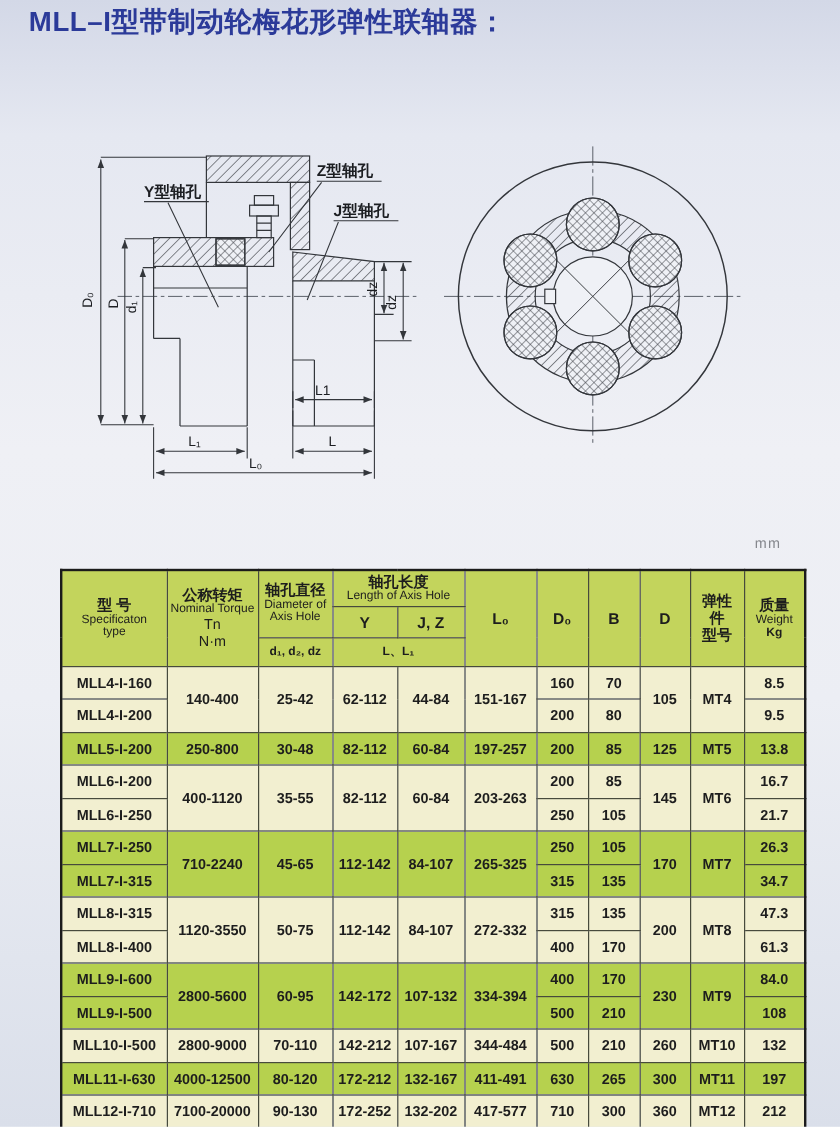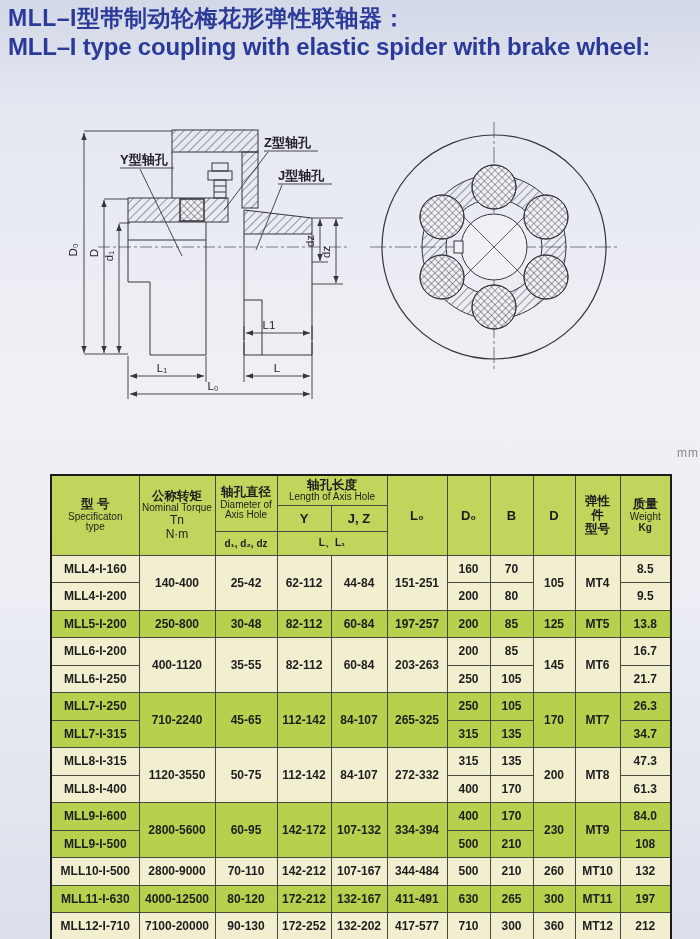--- a/index.html
+++ b/index.html
@@ -2,29 +2,29 @@
 <html><head>
 <meta charset="utf-8">
 <style>
   html,body{margin:0;padding:0;}
   .page{
     position:relative;width:700px;height:939px;overflow:hidden;
     background:linear-gradient(180deg,#d3d8e7 0%,#e5e8f1 12%,#eff0f5 40%,#eceef4 62%,#e1e5ee 85%,#dadfea 100%);
     font-family:"Liberation Sans","DejaVu Sans",sans-serif;
   }
   
-  .title{position:absolute;left:8px;top:4px;color:#2b3a99;font-weight:bold;}
+  .title{position:absolute;left:24px;top:4px;color:#2b3a99;font-weight:bold;}
   .title .zh{font-size:23px;line-height:1.28;letter-spacing:.5px;}
   .title .en{font-size:24px;line-height:1.2;letter-spacing:-.2px;}
   
   svg.draw{position:absolute;left:0;top:80px;width:700px;height:380px;}
   svg.draw text{fill:#1c1e22;}
   .callout{font-size:13px;font-weight:bold;}
   .dimlab{font-size:11.5px;}
-  .mm-label{position:absolute;left:629px;top:446px;font-size:12px;color:#85878d;letter-spacing:1px;margin-left:48px;}
+  .mm-label{position:absolute;left:629px;top:446px;font-size:12px;color:#85878d;letter-spacing:1px;}
   
   table.spec{
     position:absolute;left:50px;top:474px;width:620px;
     border-collapse:collapse;table-layout:fixed;
     border:2px solid #1b1b1b;
   }
   table.spec th,table.spec td{
     border:1px solid #474a3c;text-align:center;vertical-align:middle;
     padding:0;color:#1d1d1d;overflow:hidden;
   }
@@ -39,21 +39,20 @@
   .h-big{font-size:13px;font-weight:bold;}
   .h-sub{font-size:10px;font-weight:bold;}
 </style>
 </head>
 <body>
 
 <div class="page">
 
   <div class="title">
     <div class="zh">MLL–I型带制动轮梅花形弹性联轴器：</div>
-    <div class="en">MLL–I type coupling with elastic spider with brake wheel:</div>
   </div>
 
   <svg class="draw" viewBox="0 80 700 380">
     <defs>
       <pattern id="hatch" width="6" height="6" patternUnits="userSpaceOnUse" patternTransform="rotate(45)">
         <line x1="0" y1="0" x2="0" y2="6" stroke="#3c3f45" stroke-width="1"></line>
       </pattern>
       <pattern id="xhatch" width="5" height="5" patternUnits="userSpaceOnUse" patternTransform="rotate(45)">
         <path d="M0 0V5 M0 0H5" stroke="#3c3f45" stroke-width="0.9" fill="none"></path>
       </pattern>
@@ -213,21 +212,21 @@
         <th colspan="2" class="h-sub">L、L₁</th>
       </tr>
     </thead>
     <tbody>
         <tr class="tone-cream">
           <td>MLL4-I-160</td>
           <td rowspan="2">140-400</td>
           <td rowspan="2">25-42</td>
           <td rowspan="2">62-112</td>
           <td rowspan="2">44-84</td>
-          <td rowspan="2">151-251</td>
+          <td rowspan="2">151-167</td>
           <td>160</td>
           <td>70</td>
           <td rowspan="2">105</td>
           <td rowspan="2">MT4</td>
           <td>8.5</td>
         </tr>
         <tr class="tone-cream">
           <td>MLL4-I-200</td>
           <td>200</td>
           <td>80</td>

